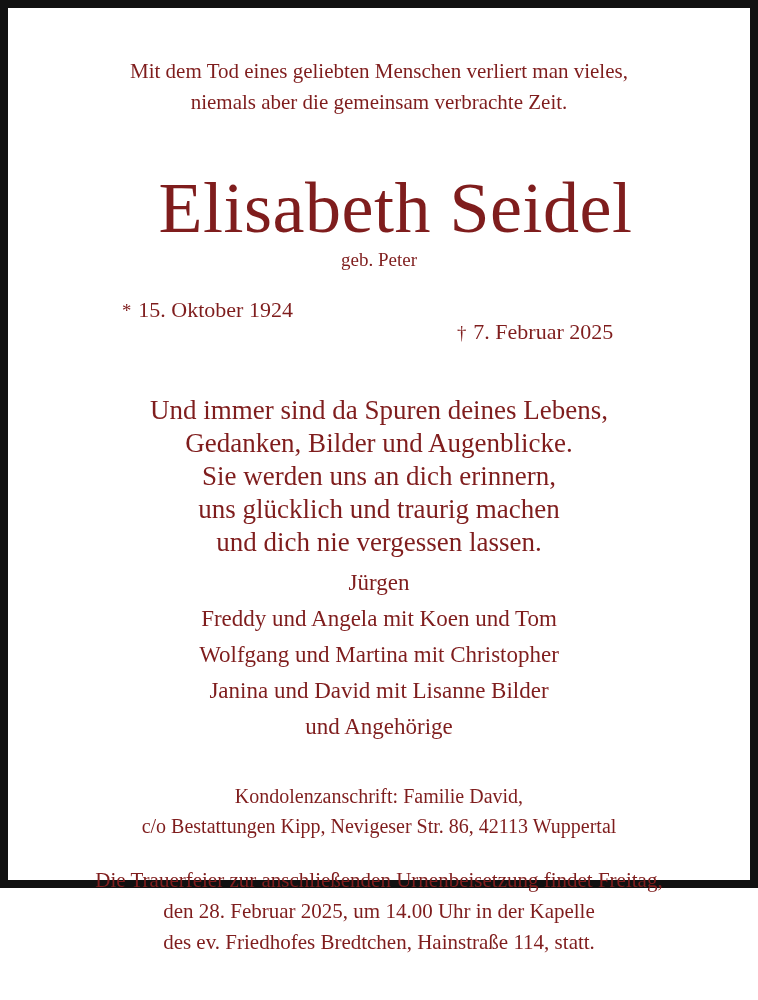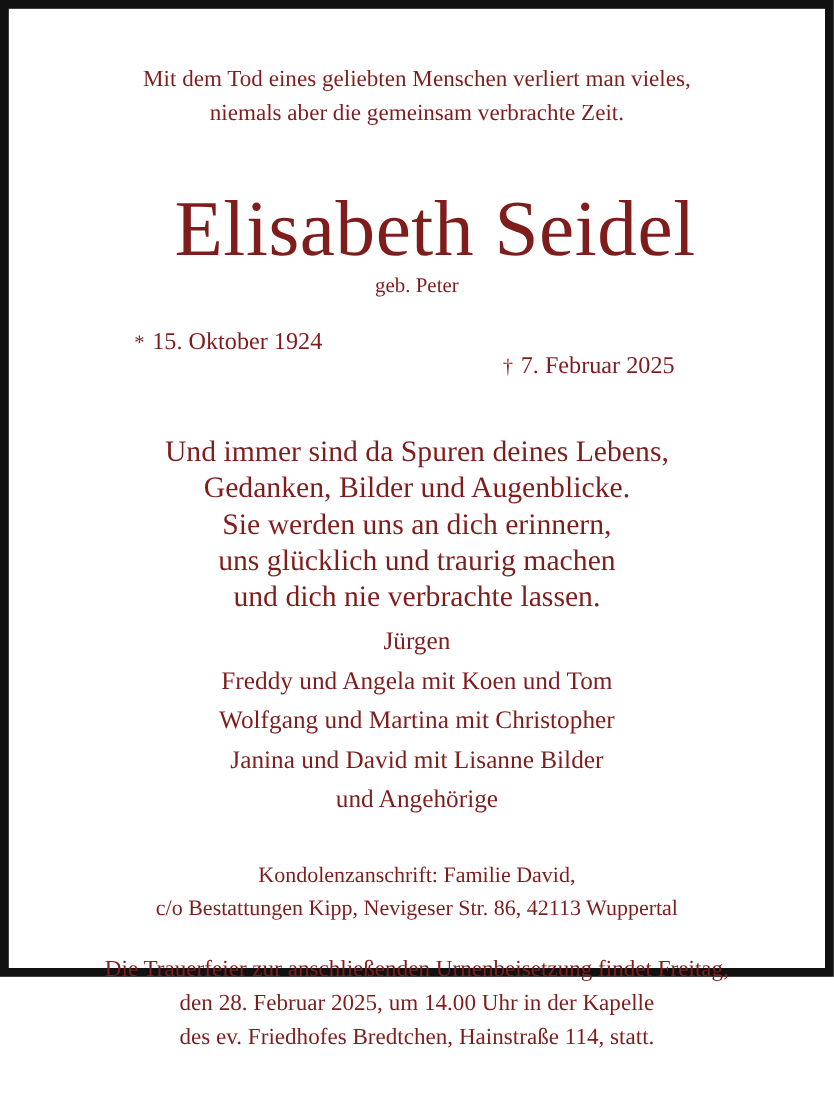--- a/index.html
+++ b/index.html
@@ -54,21 +54,21 @@
     <span class="death">
       <span class="sym">†</span><span>7. Februar 2025</span>
     </span>
   </div>
 
   <div class="block poem">
     <span class="line">Und immer sind da Spuren deines Lebens,</span>
     <span class="line">Gedanken, Bilder und Augenblicke.</span>
     <span class="line">Sie werden uns an dich erinnern,</span>
     <span class="line">uns glücklich und traurig machen</span>
-    <span class="line">und dich nie verbrachte lassen.</span>
+    <span class="line">und dich nie vergessen lassen.</span>
   </div>
 
   <div class="block mourners">
     <span class="line">Jürgen</span>
     <span class="line">Freddy und Angela mit Koen und Tom</span>
     <span class="line">Wolfgang und Martina mit Christopher</span>
     <span class="line">Janina und David mit Lisanne Bilder</span>
     <span class="line">und Angehörige</span>
   </div>
 

